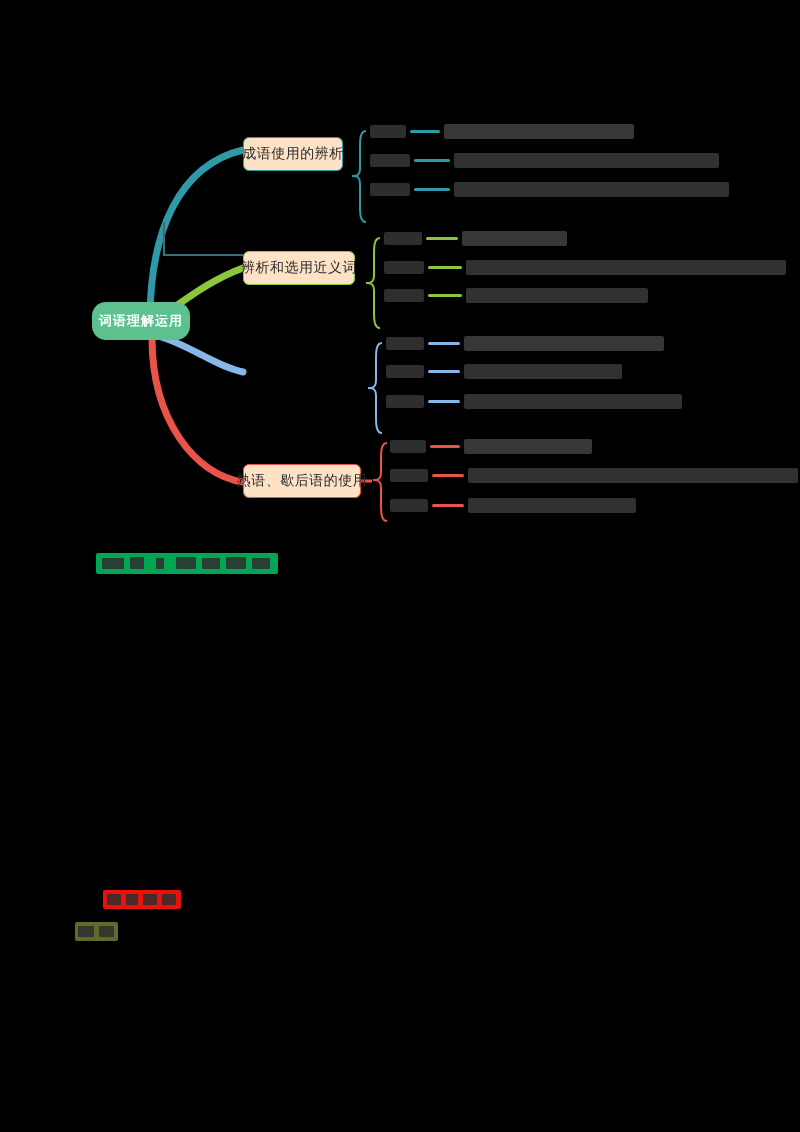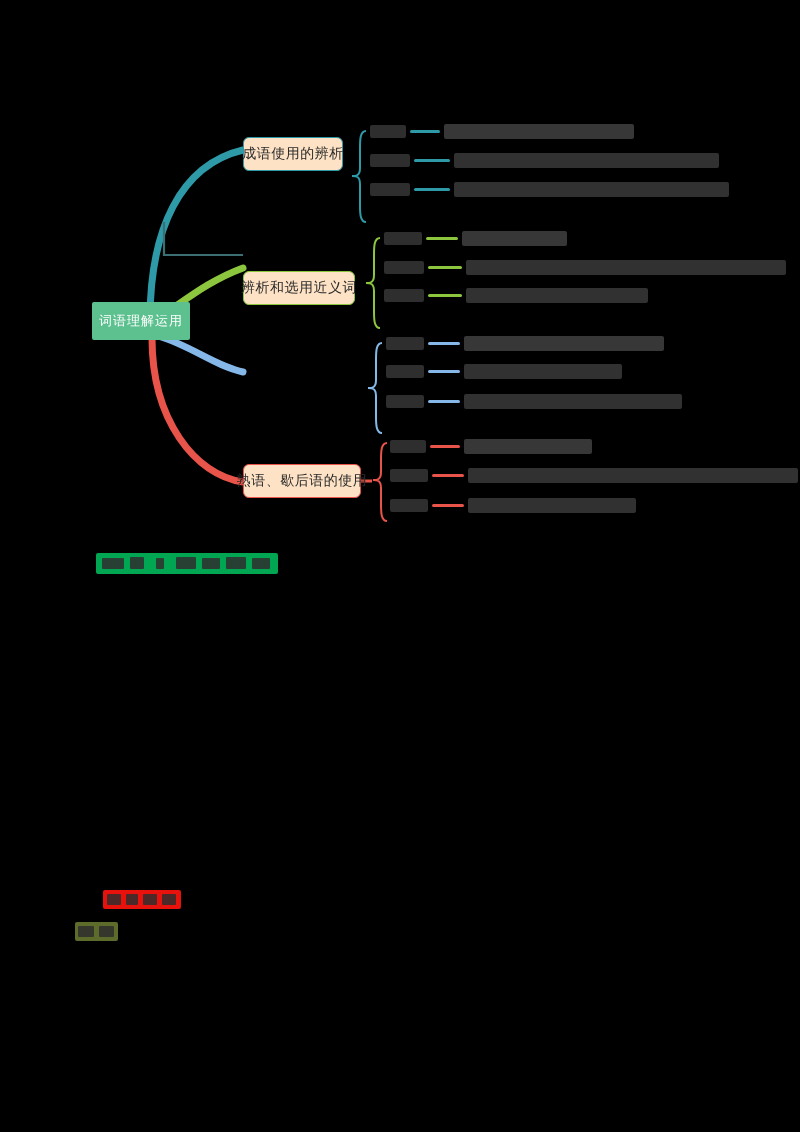--- a/index.html
+++ b/index.html
@@ -4,22 +4,22 @@
 <style>
   html,body{margin:0;padding:0;background:#000;}
   body{width:800px;height:1132px;position:relative;overflow:hidden;
        font-family:"DejaVu Sans","Liberation Sans",sans-serif;}
   .canvas{position:absolute;inset:0;width:800px;height:1132px;background:#000;}
   svg.links{position:absolute;left:0;top:0;width:800px;height:1132px;pointer-events:none;}
 
   .node{position:absolute;box-sizing:border-box;display:flex;align-items:center;
         justify-content:center;border-radius:6px;white-space:nowrap;}
 
-  .root{background:#5cc08f;color:#ffffff;font-size:13px;font-weight:400;
-        letter-spacing:1px;border-radius:2px;}
+  .root{background:#5cc08f;color:#ffffff;font-size:13px;font-weight:700;
+        letter-spacing:1px;border-radius:14px;}
 
   .branch{background:#fde2c5;font-size:14px;color:#2b2b2b;border-width:1.6px;
           border-style:solid;letter-spacing:.5px;}
 
   
   .subrow{position:absolute;display:flex;align-items:center;}
   .tag{height:13px;border-radius:2px;background:#323232;opacity:.92;}
   .dash{height:3px;border-radius:2px;}
   .redact{height:15px;border-radius:2px;background:#3a3a3a;opacity:.95;}
   .redact.dim{background:#343434;}
@@ -78,21 +78,21 @@
     <span class="tag" style="width:40px;"></span>
     <span class="dash" style="width:36px;margin:0 4px;background:#2e9aa8;"></span>
     <span class="redact dim" style="width:265px;"></span>
   </div>
   <div class="subrow" style="left:370px;top:182px;">
     <span class="tag" style="width:40px;"></span>
     <span class="dash" style="width:36px;margin:0 4px;background:#2e9aa8;"></span>
     <span class="redact dim" style="width:275px;"></span>
   </div>
 
-  <div class="node branch" style="left:243px;top:251px;width:112px;height:34px;border-color:#8cc63f;margin-top:20px;">
+  <div class="node branch" style="left:243px;top:251px;width:112px;height:34px;border-color:#8cc63f;">
     <span>辨析和选用近义词</span>
   </div>
   <div class="subrow" style="left:384px;top:231px;">
     <span class="tag" style="width:38px;"></span>
     <span class="dash" style="width:32px;margin:0 4px;background:#8cc63f;"></span>
     <span class="redact" style="width:105px;"></span>
   </div>
   <div class="subrow" style="left:384px;top:260px;">
     <span class="tag" style="width:40px;"></span>
     <span class="dash" style="width:34px;margin:0 4px;background:#8cc63f;"></span>

